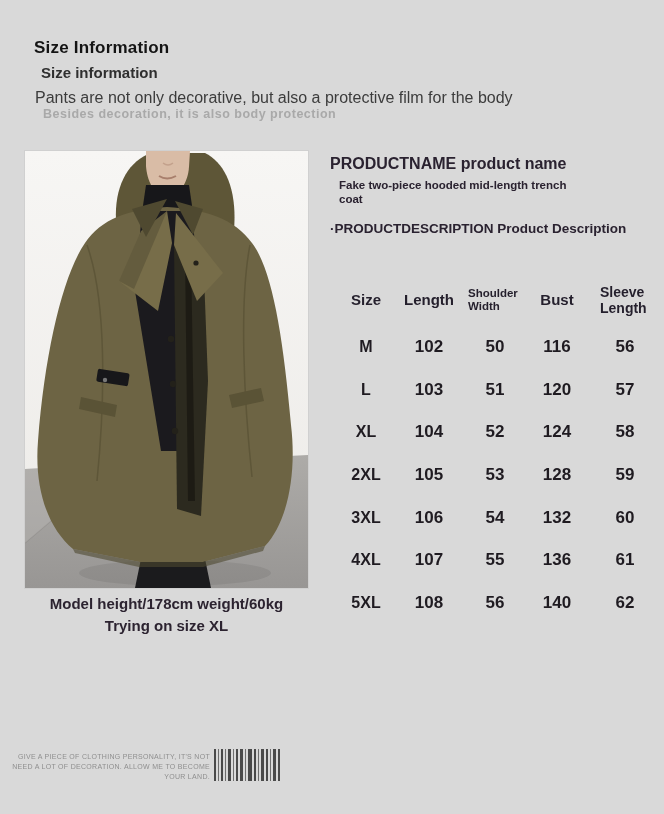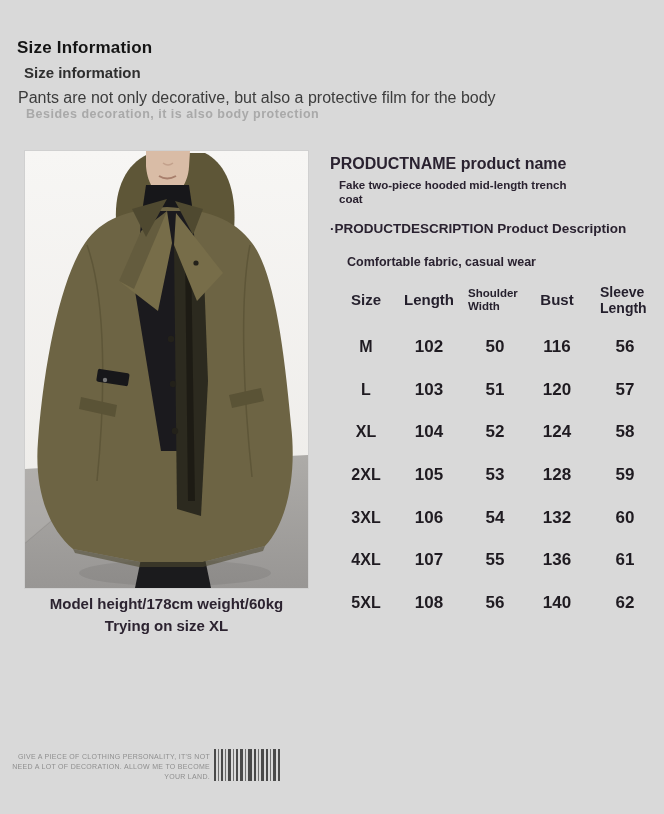--- a/index.html
+++ b/index.html
@@ -3,21 +3,21 @@
 <meta charset="utf-8">
 <style>
   html,body{margin:0;padding:0;}
   body{
     width:664px;height:814px;position:relative;overflow:hidden;
     background:#d9d9d9;
     font-family:"Liberation Sans","DejaVu Sans",sans-serif;
     color:#201c24;
   }
   
-  .intro{position:absolute;left:17px;top:38px;}
+  .intro{position:absolute;left:34px;top:38px;}
   .intro h1{margin:0;font-size:17px;font-weight:bold;color:#141414;letter-spacing:.2px;}
   .intro h2{margin:6px 0 0 7px;font-size:15px;font-weight:bold;color:#2f2f2f;}
   .intro .tag1{margin:8px 0 0 1px;font-size:16px;color:#3c3c3c;}
   .intro .tag2{margin:0 0 0 9px;font-size:12.5px;font-weight:bold;color:#a9a9a9;letter-spacing:.5px;}
   
   .model-photo{position:absolute;left:25px;top:151px;width:283px;height:437px;margin:0;
     box-shadow:0 0 0 1px rgba(0,0,0,0.04);}
   .model-photo svg{display:block;width:283px;height:437px;}
   
   .caption{position:absolute;left:25px;top:593px;width:283px;text-align:center;
@@ -120,21 +120,20 @@
 
 <div class="caption">
   <div>Model height/178cm weight/60kg</div>
   <div>Trying on size XL</div>
 </div>
 
 <section class="product">
   <h3>PRODUCTNAME product name</h3>
   <p class="pname">Fake two-piece hooded mid-length trench coat</p>
   <h4>·PRODUCTDESCRIPTION Product Description</h4>
-  <p class="pdesc">Comfortable fabric, casual wear</p>
 </section>
 
 <section class="size-table">
   <div class="thead">
       <div class="th c0">Size</div>
       <div class="th c1">Length</div>
       <div class="th c2">Shoulder Width</div>
       <div class="th c3">Bust</div>
       <div class="th c4">Sleeve Length</div>
     </div>

